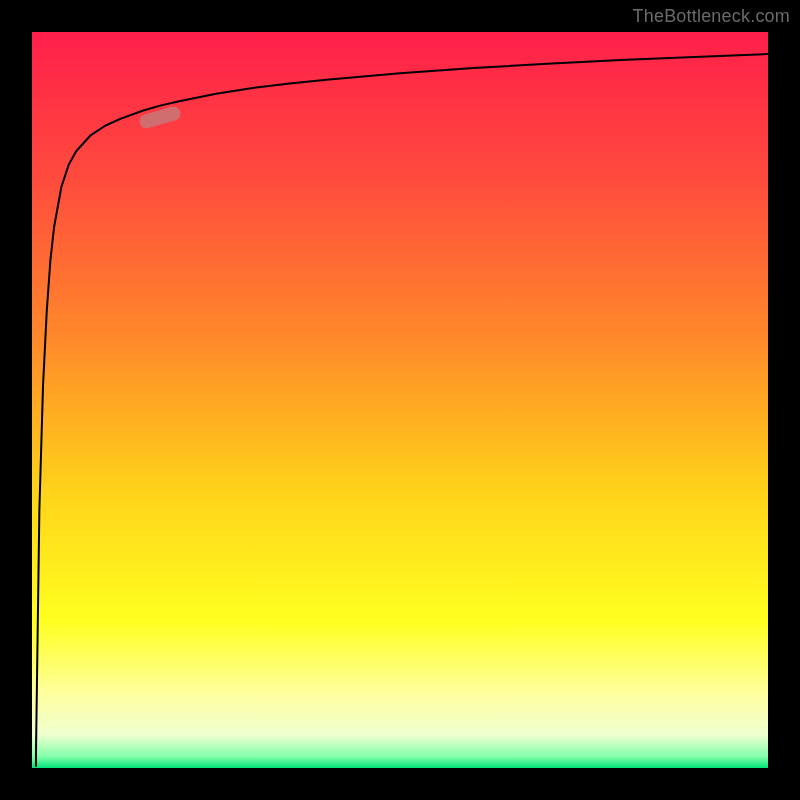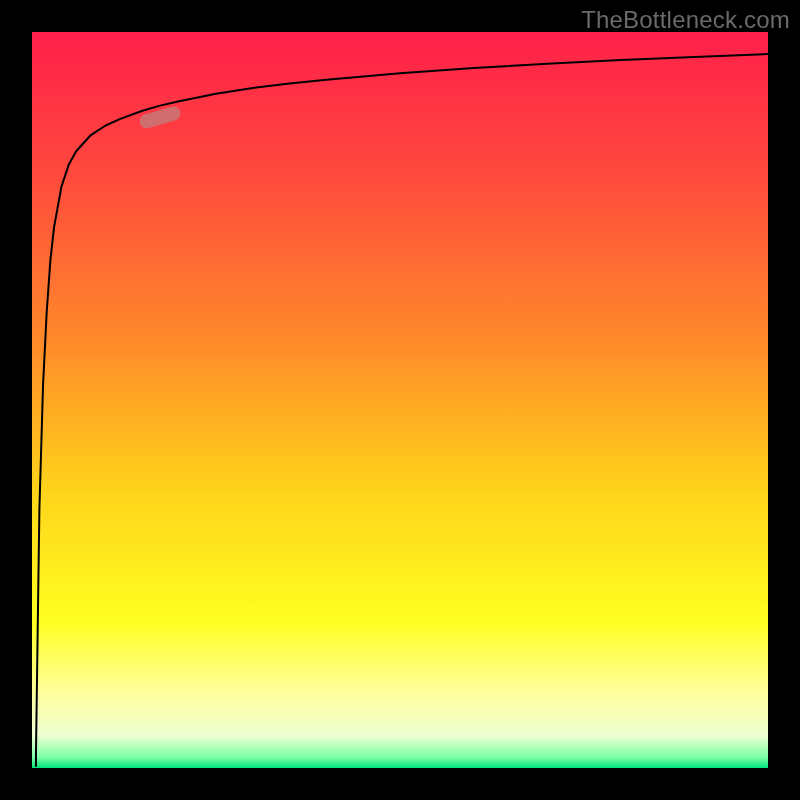--- a/index.html
+++ b/index.html
@@ -48,21 +48,21 @@
   }
   .marker {
     fill: #c37c7c;
     opacity: 0.78;
   }
   .watermark {
     position: absolute;
     top: 6px;
     right: 10px;
     color: #6a6a6a;
-    font-size: 24px;
+    font-size: 18px;
     letter-spacing: 0.2px;
     font-weight: 400;
     user-select: none;
   }
 </style>
 </head>
 <body>
 
 <div class="stage">
   <div class="frame"></div>

